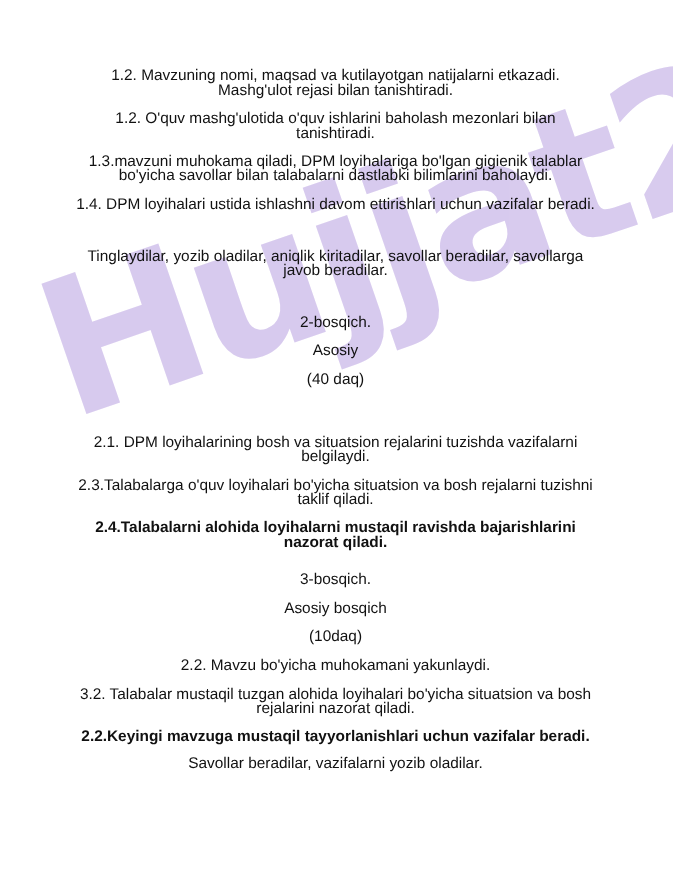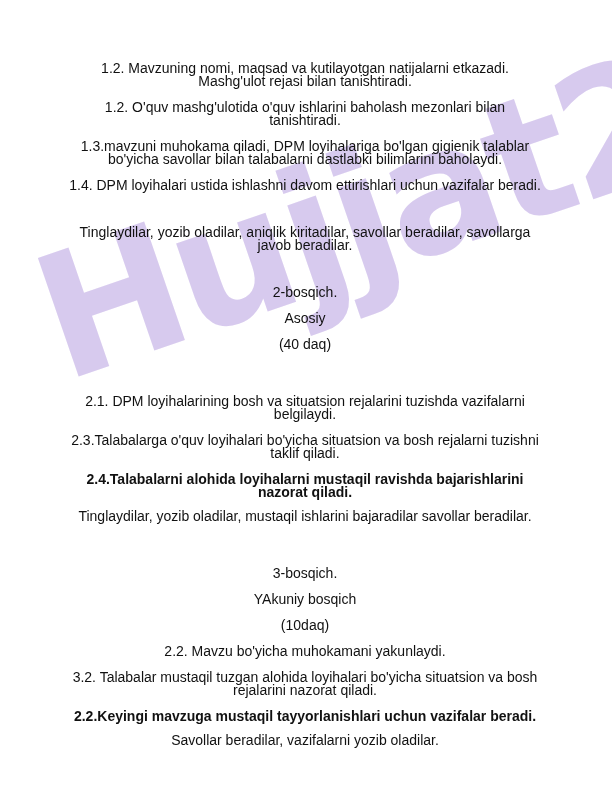--- a/index.html
+++ b/index.html
@@ -88,24 +88,23 @@
     <p class="para">1.3.mavzuni muhokama qiladi, DPM loyihalariga bo'lgan gigienik talablar bo'yicha savollar bilan talabalarni dastlabki bilimlarini baholaydi.</p>
     <p class="para gap-xl">1.4. DPM  loyihalari ustida ishlashni davom ettirishlari uchun vazifalar beradi.</p>
     <p class="para gap-xl">Tinglaydilar, yozib oladilar, aniqlik kiritadilar, savollar beradilar, savollarga javob beradilar.</p>
     <p class="para">2-bosqich.</p>
     <p class="para">Asosiy</p>
     <p class="para gap-xl">(40 daq)</p>
     <div class="spacer-sm"></div>
     <p class="para">2.1. DPM loyihalarining bosh va situatsion rejalarini tuzishda vazifalarni belgilaydi.</p>
     <p class="para">2.3.Talabalarga o'quv loyihalari bo'yicha situatsion va bosh rejalarni tuzishni taklif qiladi.</p>
     <p class="para tight">2.4.Talabalarni alohida loyihalarni mustaqil ravishda bajarishlarini nazorat qiladi.</p>
-    <p class="para gap-xl">Tinglaydilar, yozib oladilar, mustaqil ishlarini bajaradilar savollar beradilar.</p>
     <div class="spacer-sm"></div>
     <p class="para">3-bosqich.</p>
-    <p class="para">YAkuniy bosqich</p>
+    <p class="para">Asosiy bosqich</p>
     <p class="para">(10daq)</p>
     <p class="para">2.2. Mavzu bo'yicha muhokamani yakunlaydi.</p>
     <p class="para">3.2. Talabalar mustaqil tuzgan   alohida loyihalari bo'yicha situatsion va bosh rejalarini  nazorat qiladi.</p>
     <p class="para tight">2.2.Keyingi mavzuga mustaqil tayyorlanishlari uchun vazifalar beradi.</p>
     <p class="para">Savollar beradilar, vazifalarni yozib oladilar.</p>
   </div>
 
 </div>
 
 </body></html>

